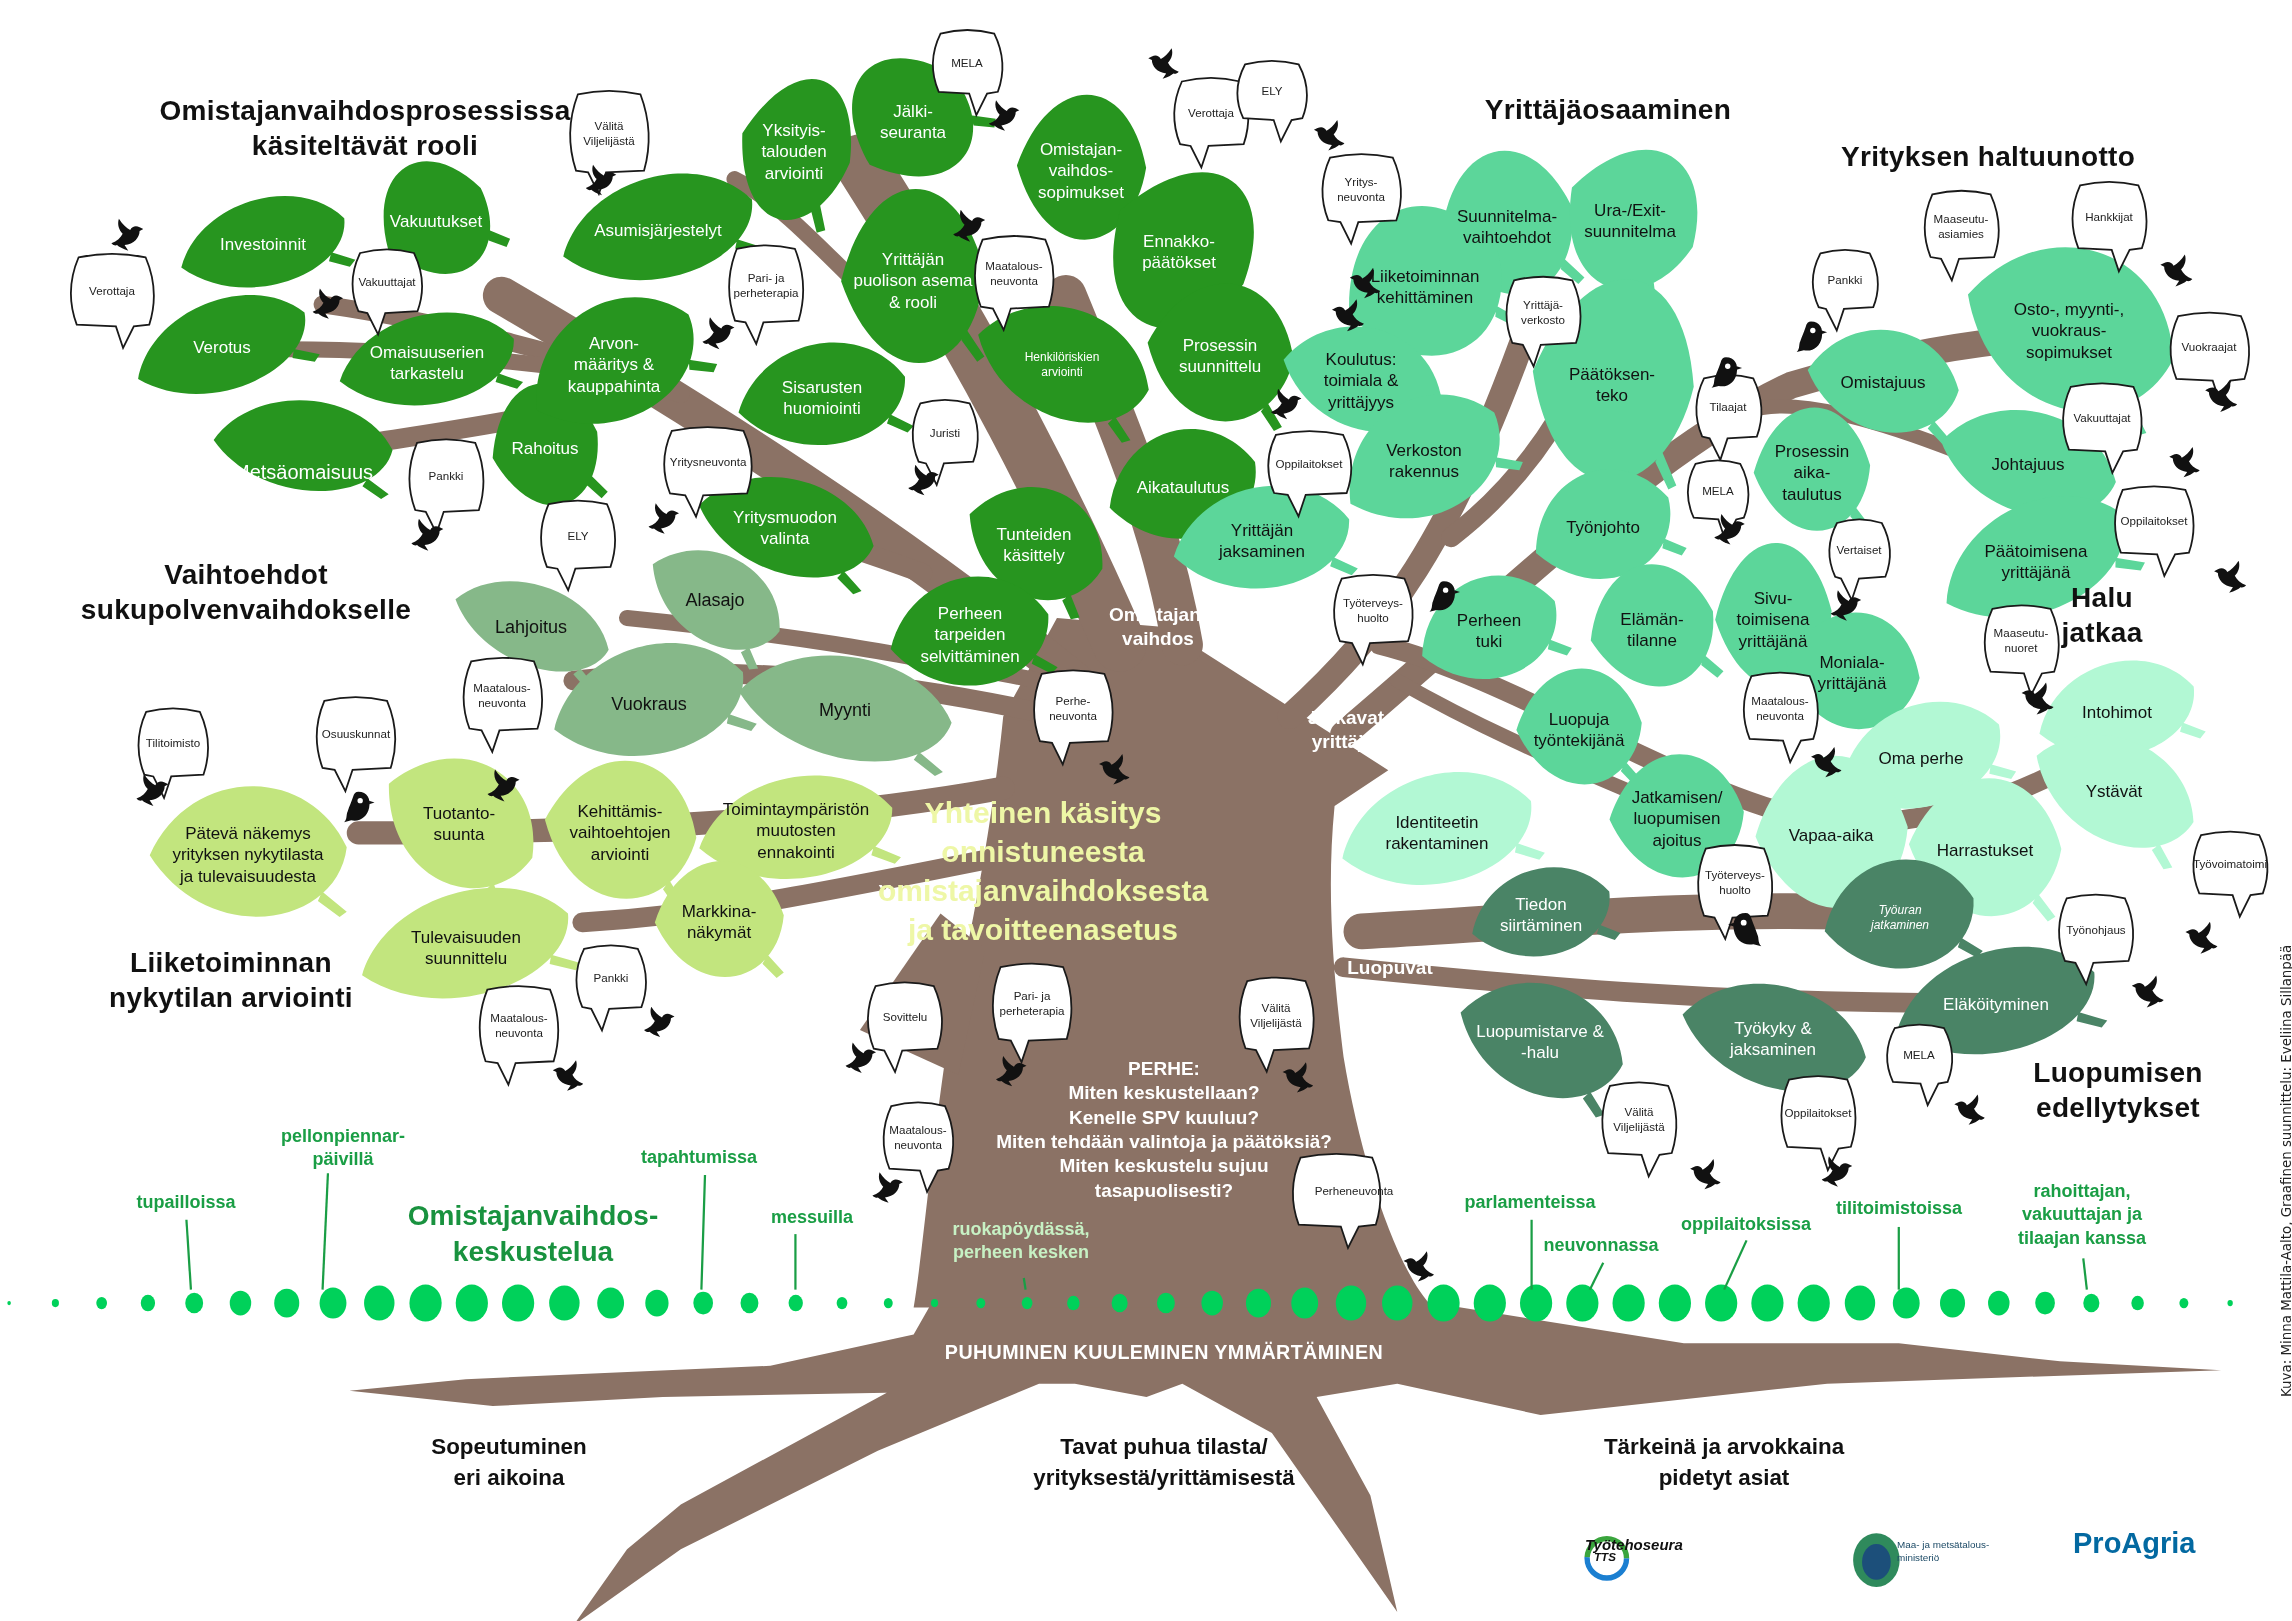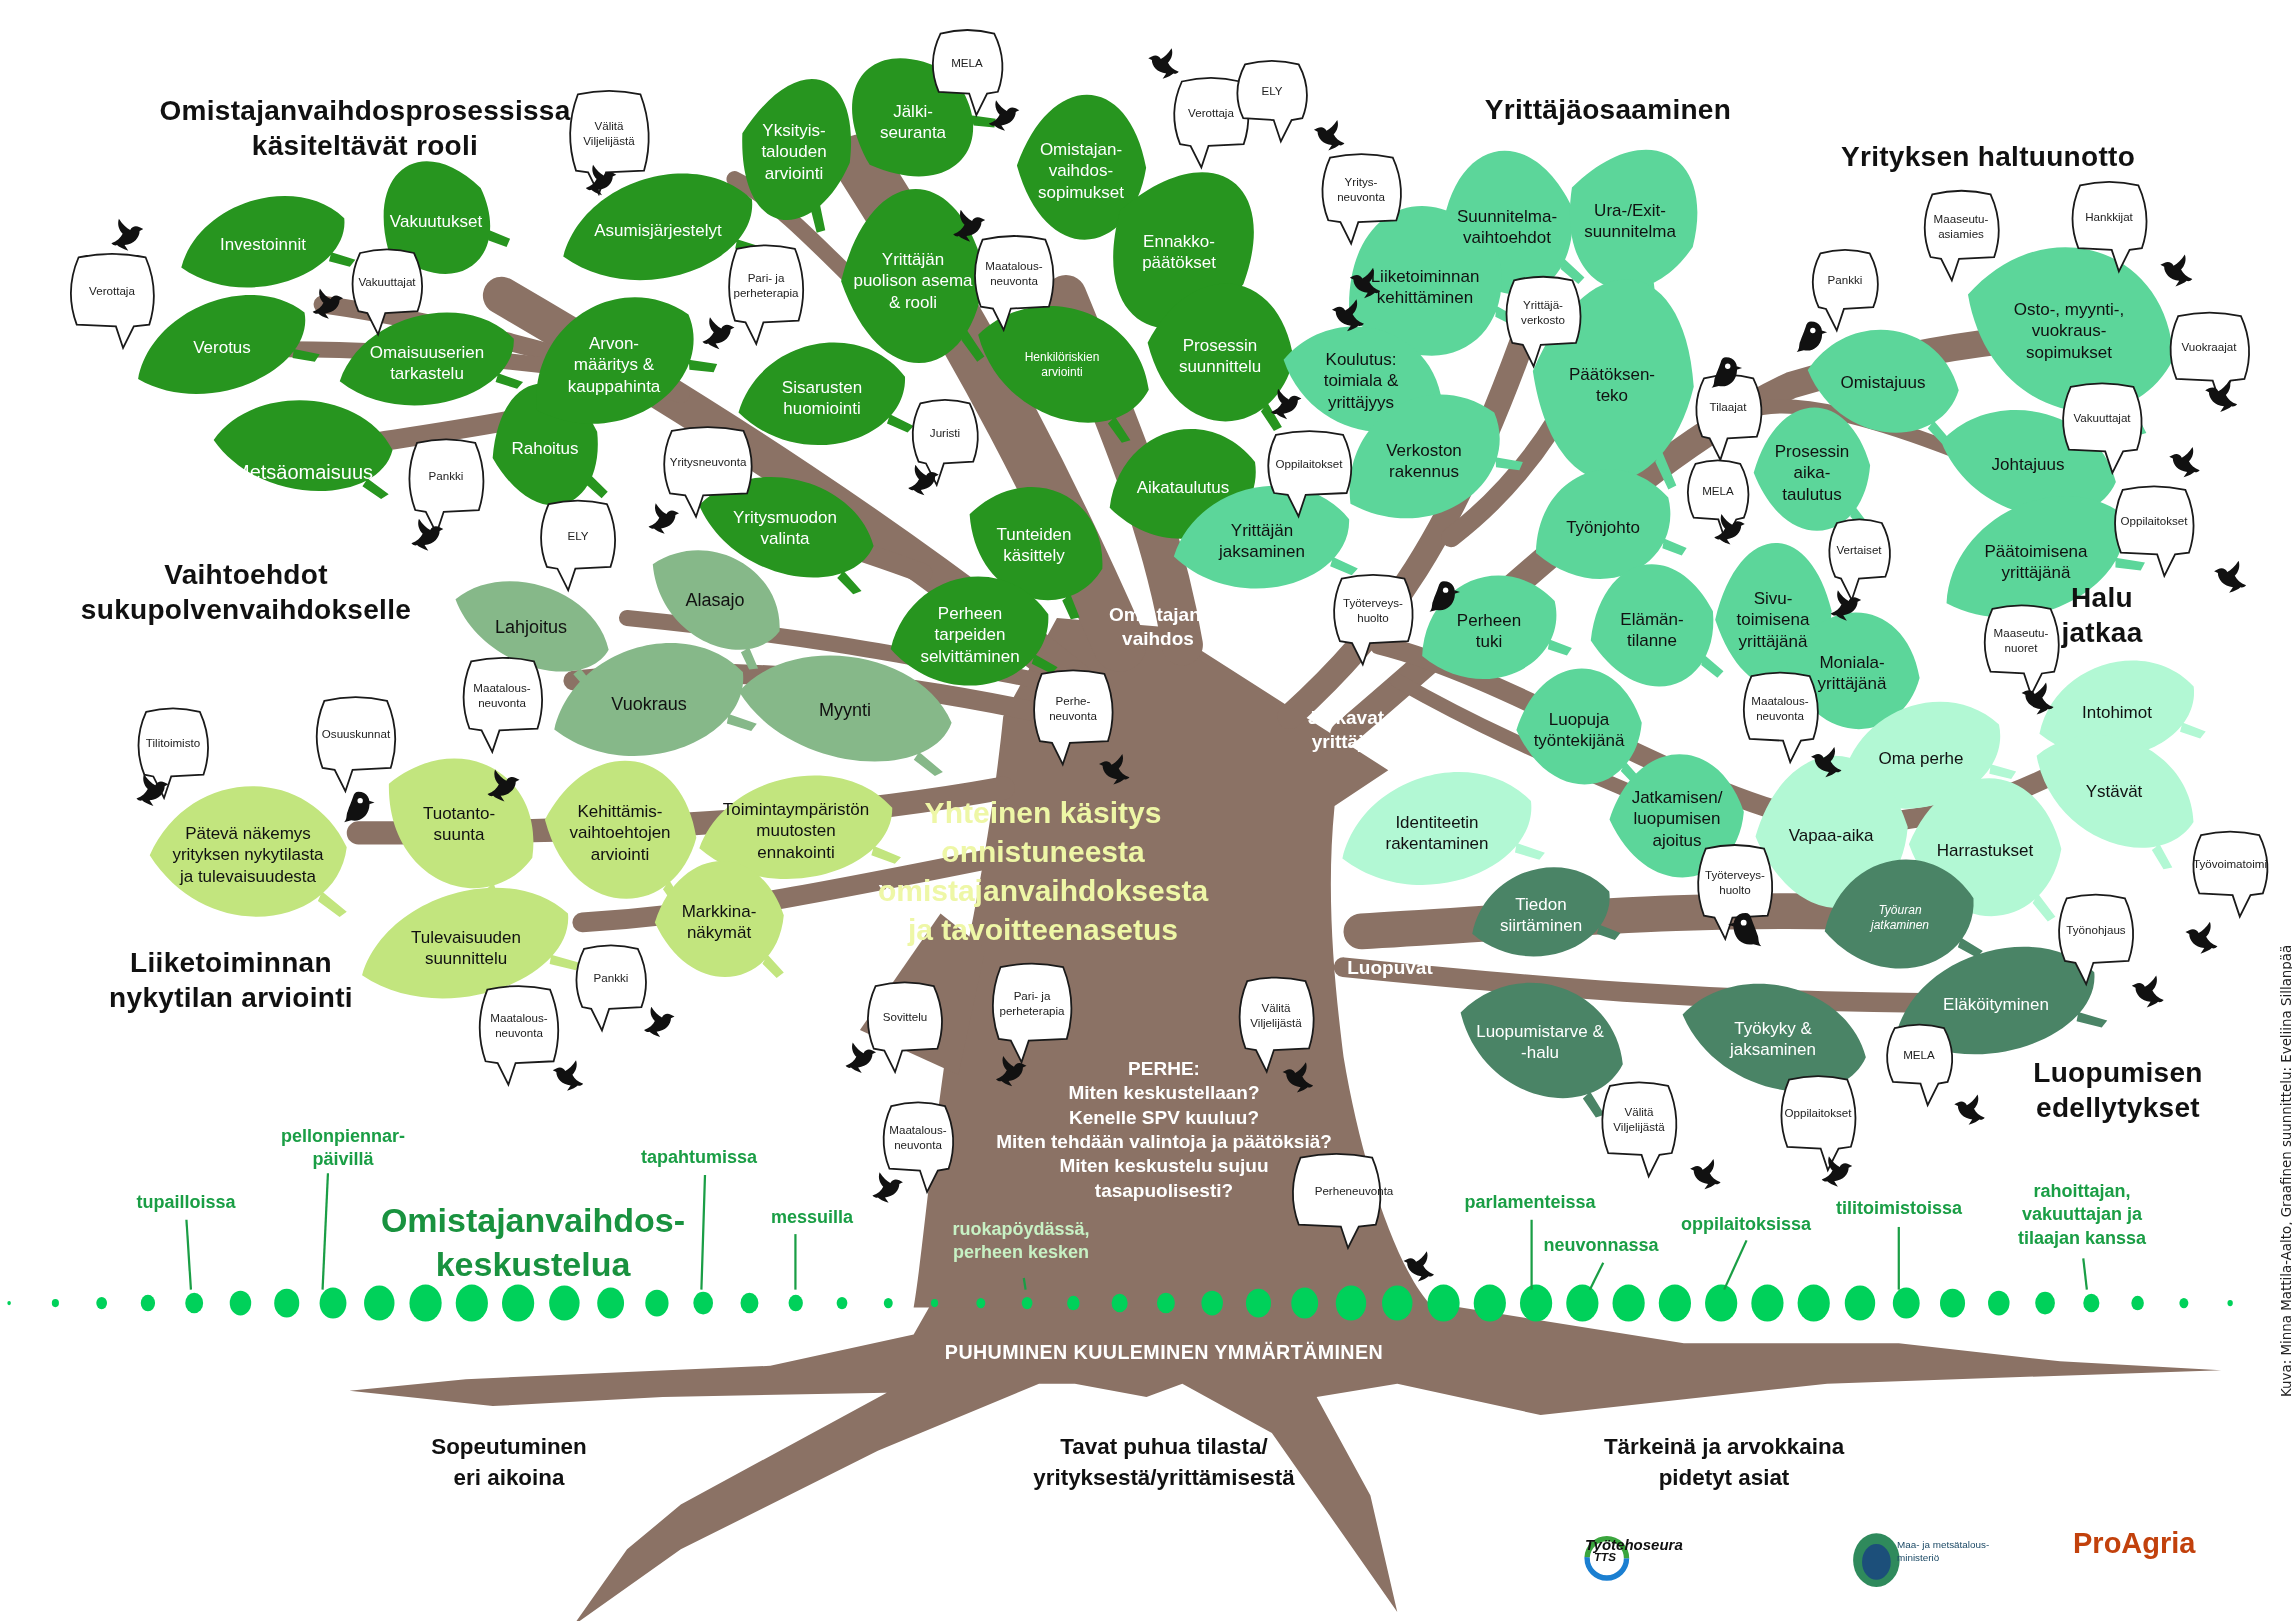--- a/index.html
+++ b/index.html
@@ -20,32 +20,32 @@
   .center-title { position: absolute; left: 1043px; top: 793px; transform: translateX(-50%);
                   font-family: "Liberation Sans", sans-serif; font-weight: bold; font-size: 30px;
                   line-height: 1.3; color: #eef7a6; text-align: center; white-space: pre-line; }
   .perhe { position: absolute; left: 1164px; top: 1057px; transform: translateX(-50%);
            font-family: "Liberation Sans", sans-serif; font-weight: bold; font-size: 19px; line-height: 1.28;
            color: #ffffff; text-align: center; white-space: pre-line; }
   .bubble-text { position: absolute; transform: translate(-50%, -50%); font-family: "Liberation Sans Narrow", "Liberation Sans", sans-serif;
                  font-size: 11.6px; line-height: 1.3; color: #222; text-align: center; white-space: pre-line; }
   .talk-label { position: absolute; transform: translate(-50%, 0); font-family: "Liberation Sans", sans-serif; font-weight: bold;
                 color: #1a9e45; font-size: 18px; line-height: 1.3; text-align: center; white-space: pre-line; }
-  .talk-big { font-size: 34px; color: #19923f; }
+  .talk-big { font-size: 28px; color: #19923f; }
   .talk-light { color: #c7f1c4; }
   .roots-text { position: absolute; transform: translate(-50%, 0); font-family: "Liberation Sans", sans-serif; font-weight: bold;
                 font-size: 22.4px; line-height: 1.4; color: #111; text-align: center; white-space: pre-line; }
   .root-caption { position: absolute; left: 1164px; top: 1341px; transform: translateX(-50%);
                   font-family: "Liberation Sans", sans-serif; font-weight: bold; font-size: 19.7px; color: #fff; letter-spacing: 0.4px; white-space: nowrap; }
   .credit { position: absolute; left: 2279px; top: 1397px; transform: rotate(-90deg); transform-origin: 0 0;
             font-family: "DejaVu Sans", sans-serif; font-size: 13.4px; color: #222; white-space: nowrap; }
   .logo { position: absolute; font-family: "Liberation Sans", sans-serif; }
   .logo-tts { left: 1585px; top: 1536px; font-style: italic; font-weight: bold; font-size: 15px; color: #111; }
   .logo-mmm { left: 1897px; top: 1539px; font-size: 9.9px; color: #1c4a66; line-height: 1.3; white-space: pre-line; }
-  .logo-proagria { left: 2073px; top: 1527px; font-weight: bold; font-size: 29px; color: #c2410c; }
+  .logo-proagria { left: 2073px; top: 1527px; font-weight: bold; font-size: 29px; color: #0369a1; }
 </style>
 </head>
 <body>
 
 <svg id="tree" viewBox="0 0 2560 1810" xmlns="http://www.w3.org/2000/svg">
   <defs>
     <symbol id="bird" viewBox="0 0 40 40">
       <path d="M4 30 C10 28 14 24 16 20 C12 16 10 10 12 4 C16 10 20 14 24 16 C26 12 30 11 34 13 L38 15 L34 17 C34 24 28 31 18 32 L22 38 C16 36 12 34 10 32 C8 33 6 32 4 30 Z" fill="#111"></path>
     </symbol>
     <symbol id="sitbird" viewBox="0 0 40 44">

